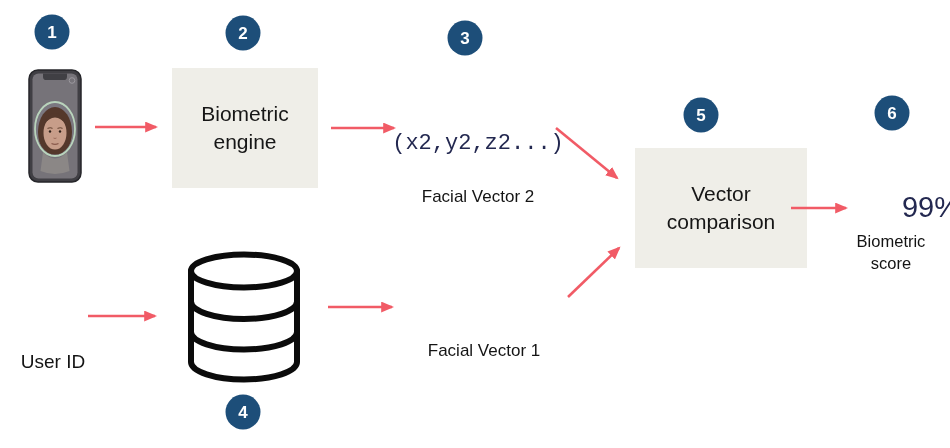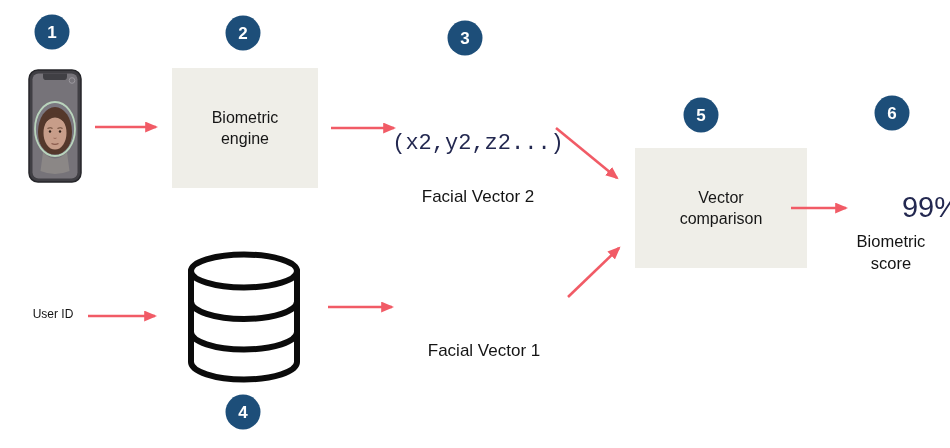--- a/index.html
+++ b/index.html
@@ -7,28 +7,28 @@
     position:relative;width:950px;height:448px;background:#ffffff;
     font-family:"Liberation Sans",sans-serif;overflow:hidden;
   }
   .badge{
     position:absolute;width:35px;height:35px;border-radius:50%;
     background:#1d4e79;color:#ffffff;display:flex;align-items:center;justify-content:center;
     font-size:17px;font-weight:700;transform:translate(-50%,-50%);
   }
   .box{
     position:absolute;background:#efeee8;display:flex;align-items:center;
-    text-align:center;color:#161616;font-size:16px;line-height:1.32;
+    text-align:center;color:#161616;font-size:21px;line-height:1.32;
   }
   .box span{display:block;padding:0 20px;}
   .lbl{position:absolute;transform:translate(-50%,-50%);white-space:nowrap;color:#141414;}
   .navy{color:#232850;}
   .vec{font-size:22px;font-family:Liberation Mono, monospace;}
   .veclbl{font-size:17px;margin-top:22px;}
-  .userid{font-size:12px;}
+  .userid{font-size:19px;margin-top:48px;}
   .score{font-size:29px;font-weight:500;margin-left:32px;}
   .scorelbl{font-size:16.5px;white-space:normal;text-align:center;width:84px;line-height:1.35;}
   .arrows{position:absolute;left:0;top:0;pointer-events:none;}
   .ar{stroke:#f15b66;stroke-width:2.6;fill:none;marker-end:url(#ah);}
   .icon{position:absolute;}
 </style>
 </head>
 <body>
 
 <div class="canvas">

